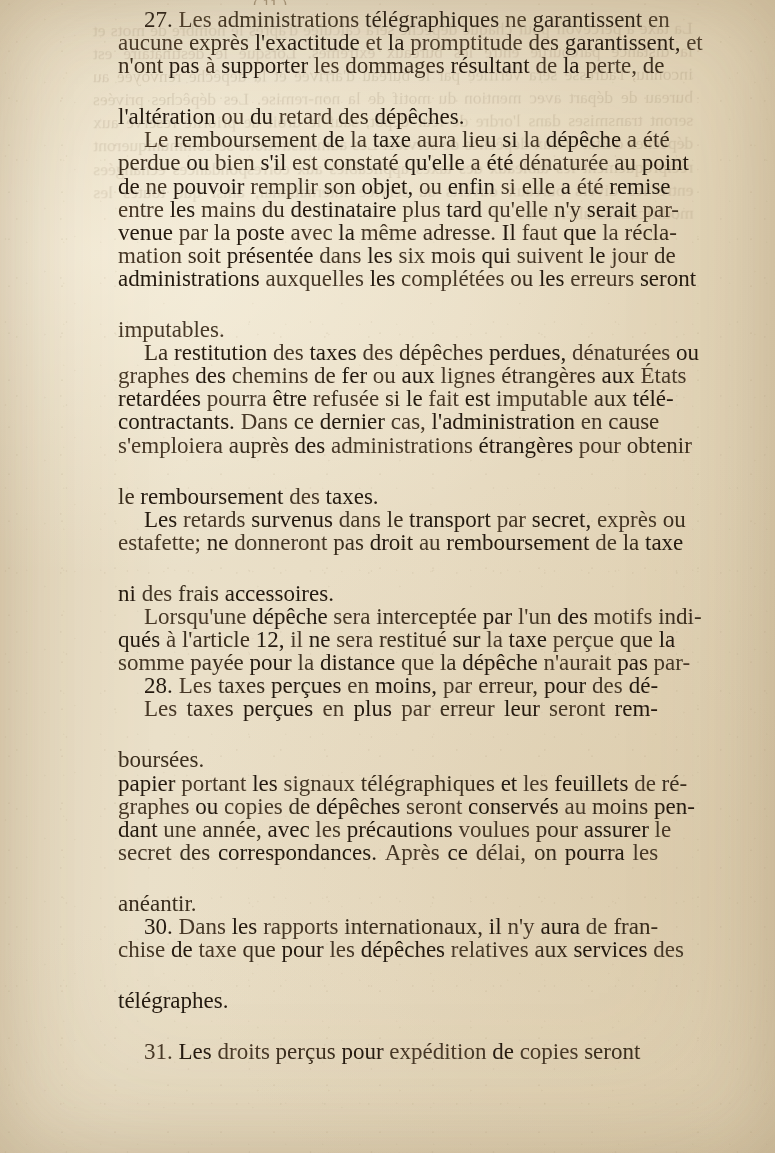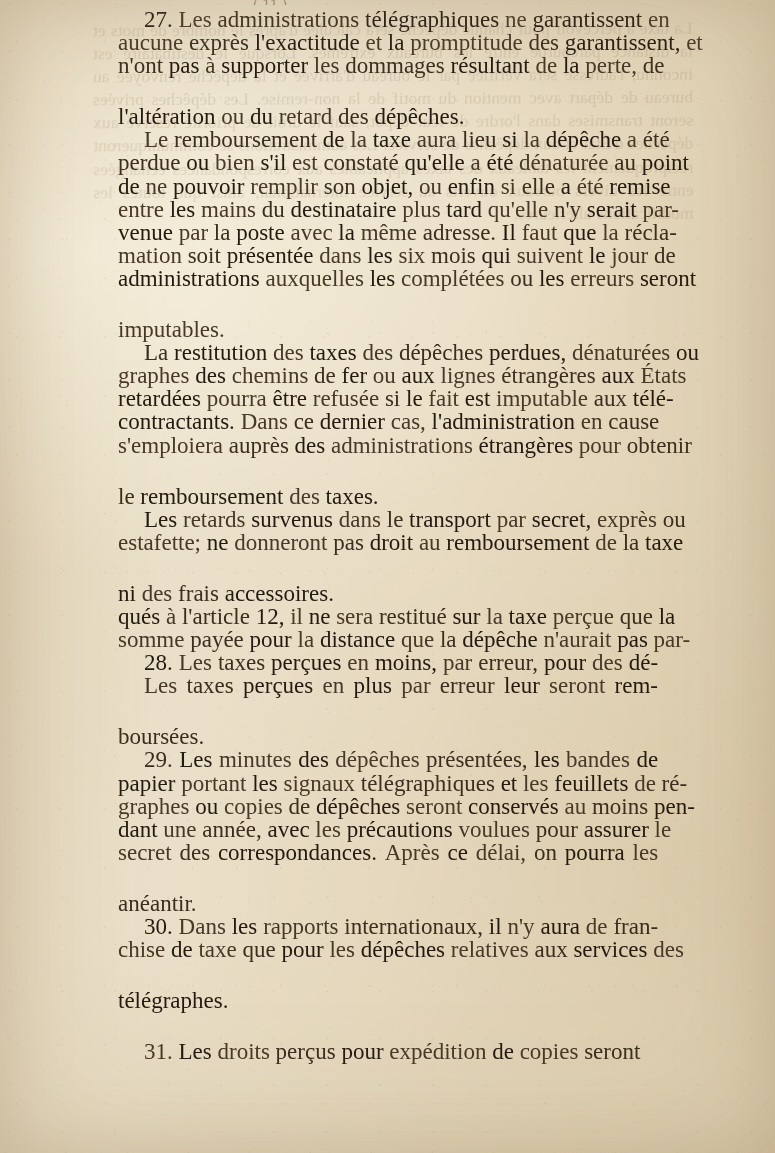--- a/index.html
+++ b/index.html
@@ -162,32 +162,32 @@
         <span class="ln"><span class="w">contractants.</span> <span class="w lite">Dans</span> <span class="w dim">ce</span> <span class="w">dernier</span> <span class="w lite">cas,</span> <span class="w">l'administration</span> <span class="w lite">en</span> <span class="w dim">cause</span></span>
         <span class="ln"><span class="w lite">s'emploiera</span> <span class="w dim">auprès</span> <span class="w">des</span> <span class="w lite">administrations</span> <span class="w">étrangères</span> <span class="w lite">pour</span> <span class="w dim">obtenir</span></span>
         <span class="ln last"><span class="w dim">le</span> <span class="w">remboursement</span> <span class="w lite">des</span> <span class="w">taxes.</span></span>
       </div>
       <div class="para">
         <span class="ln ind"><span class="w">Les</span> <span class="w lite">retards</span> <span class="w">survenus</span> <span class="w lite">dans</span> <span class="w dim">le</span> <span class="w">transport</span> <span class="w lite">par</span> <span class="w">secret,</span> <span class="w lite">exprès</span> <span class="w dim">ou</span></span>
         <span class="ln"><span class="w lite">estafette;</span> <span class="w">ne</span> <span class="w lite">donneront</span> <span class="w dim">pas</span> <span class="w">droit</span> <span class="w lite">au</span> <span class="w">remboursement</span> <span class="w lite">de</span> <span class="w dim">la</span> <span class="w">taxe</span></span>
         <span class="ln last"><span class="w">ni</span> <span class="w lite">des</span> <span class="w dim">frais</span> <span class="w">accessoires.</span></span>
       </div>
       <div class="para">
+        <span class="ln ind"><span class="w lite">Lorsqu'une</span> <span class="w">dépêche</span> <span class="w lite">sera</span> <span class="w dim">interceptée</span> <span class="w">par</span> <span class="w lite">l'un</span> <span class="w">des</span> <span class="w lite">motifs</span> <span class="w dim">indi-</span></span>
         <span class="ln"><span class="w">qués</span> <span class="w lite">à</span> <span class="w dim">l'article</span> <span class="w">12,</span> <span class="w lite">il</span> <span class="w">ne</span> <span class="w lite">sera</span> <span class="w dim">restitué</span> <span class="w">sur</span> <span class="w lite">la</span> <span class="w">taxe</span> <span class="w lite">perçue</span> <span class="w dim">que</span> <span class="w">la</span></span>
         <span class="ln"><span class="w lite">somme</span> <span class="w dim">payée</span> <span class="w">pour</span> <span class="w lite">la</span> <span class="w">distance</span> <span class="w lite">que</span> <span class="w dim">la</span> <span class="w">dépêche</span> <span class="w lite">n'aurait</span> <span class="w">pas</span> <span class="w lite">par-</span></span>
       </div>
       <div class="para">
         <span class="ln ind"><span class="w">28.</span> <span class="w lite">Les</span> <span class="w dim">taxes</span> <span class="w">perçues</span> <span class="w lite">en</span> <span class="w">moins,</span> <span class="w lite">par</span> <span class="w dim">erreur,</span> <span class="w">pour</span> <span class="w lite">des</span> <span class="w">dé-</span></span>
       </div>
       <div class="para">
         <span class="ln ind"><span class="w lite">Les</span> <span class="w dim">taxes</span> <span class="w">perçues</span> <span class="w lite">en</span> <span class="w">plus</span> <span class="w lite">par</span> <span class="w dim">erreur</span> <span class="w">leur</span> <span class="w lite">seront</span> <span class="w">rem-</span></span>
         <span class="ln last"><span class="w dim">boursées.</span></span>
       </div>
       <div class="para">
-        <span class="ln ind"><span class="w dim">29.</span> <span class="w">Les</span> <span class="w lite">minutes</span> <span class="w">des</span> <span class="w lite">dépêches</span> <span class="w dim">présentées,</span> <span class="w">les</span> <span class="w lite">bandes</span> <span class="w">de</span></span>
         <span class="ln"><span class="w">papier</span> <span class="w lite">portant</span> <span class="w">les</span> <span class="w lite">signaux</span> <span class="w dim">télégraphiques</span> <span class="w">et</span> <span class="w lite">les</span> <span class="w">feuillets</span> <span class="w lite">de</span> <span class="w dim">ré-</span></span>
         <span class="ln"><span class="w lite">graphes</span> <span class="w">ou</span> <span class="w lite">copies</span> <span class="w dim">de</span> <span class="w">dépêches</span> <span class="w lite">seront</span> <span class="w">conservés</span> <span class="w lite">au</span> <span class="w dim">moins</span> <span class="w">pen-</span></span>
         <span class="ln"><span class="w">dant</span> <span class="w lite">une</span> <span class="w dim">année,</span> <span class="w">avec</span> <span class="w lite">les</span> <span class="w">précautions</span> <span class="w lite">voulues</span> <span class="w dim">pour</span> <span class="w">assurer</span> <span class="w lite">le</span></span>
         <span class="ln"><span class="w lite">secret</span> <span class="w dim">des</span> <span class="w">correspondances.</span> <span class="w lite">Après</span> <span class="w">ce</span> <span class="w lite">délai,</span> <span class="w dim">on</span> <span class="w">pourra</span> <span class="w lite">les</span></span>
         <span class="ln last"><span class="w dim">anéantir.</span></span>
       </div>
       <div class="para">
         <span class="ln ind"><span class="w">30.</span> <span class="w lite">Dans</span> <span class="w">les</span> <span class="w lite">rapports</span> <span class="w dim">internationaux,</span> <span class="w">il</span> <span class="w lite">n'y</span> <span class="w">aura</span> <span class="w lite">de</span> <span class="w dim">fran-</span></span>
         <span class="ln"><span class="w lite">chise</span> <span class="w">de</span> <span class="w lite">taxe</span> <span class="w dim">que</span> <span class="w">pour</span> <span class="w lite">les</span> <span class="w">dépêches</span> <span class="w lite">relatives</span> <span class="w dim">aux</span> <span class="w">services</span> <span class="w lite">des</span></span>
         <span class="ln last"><span class="w">télégraphes.</span></span>

